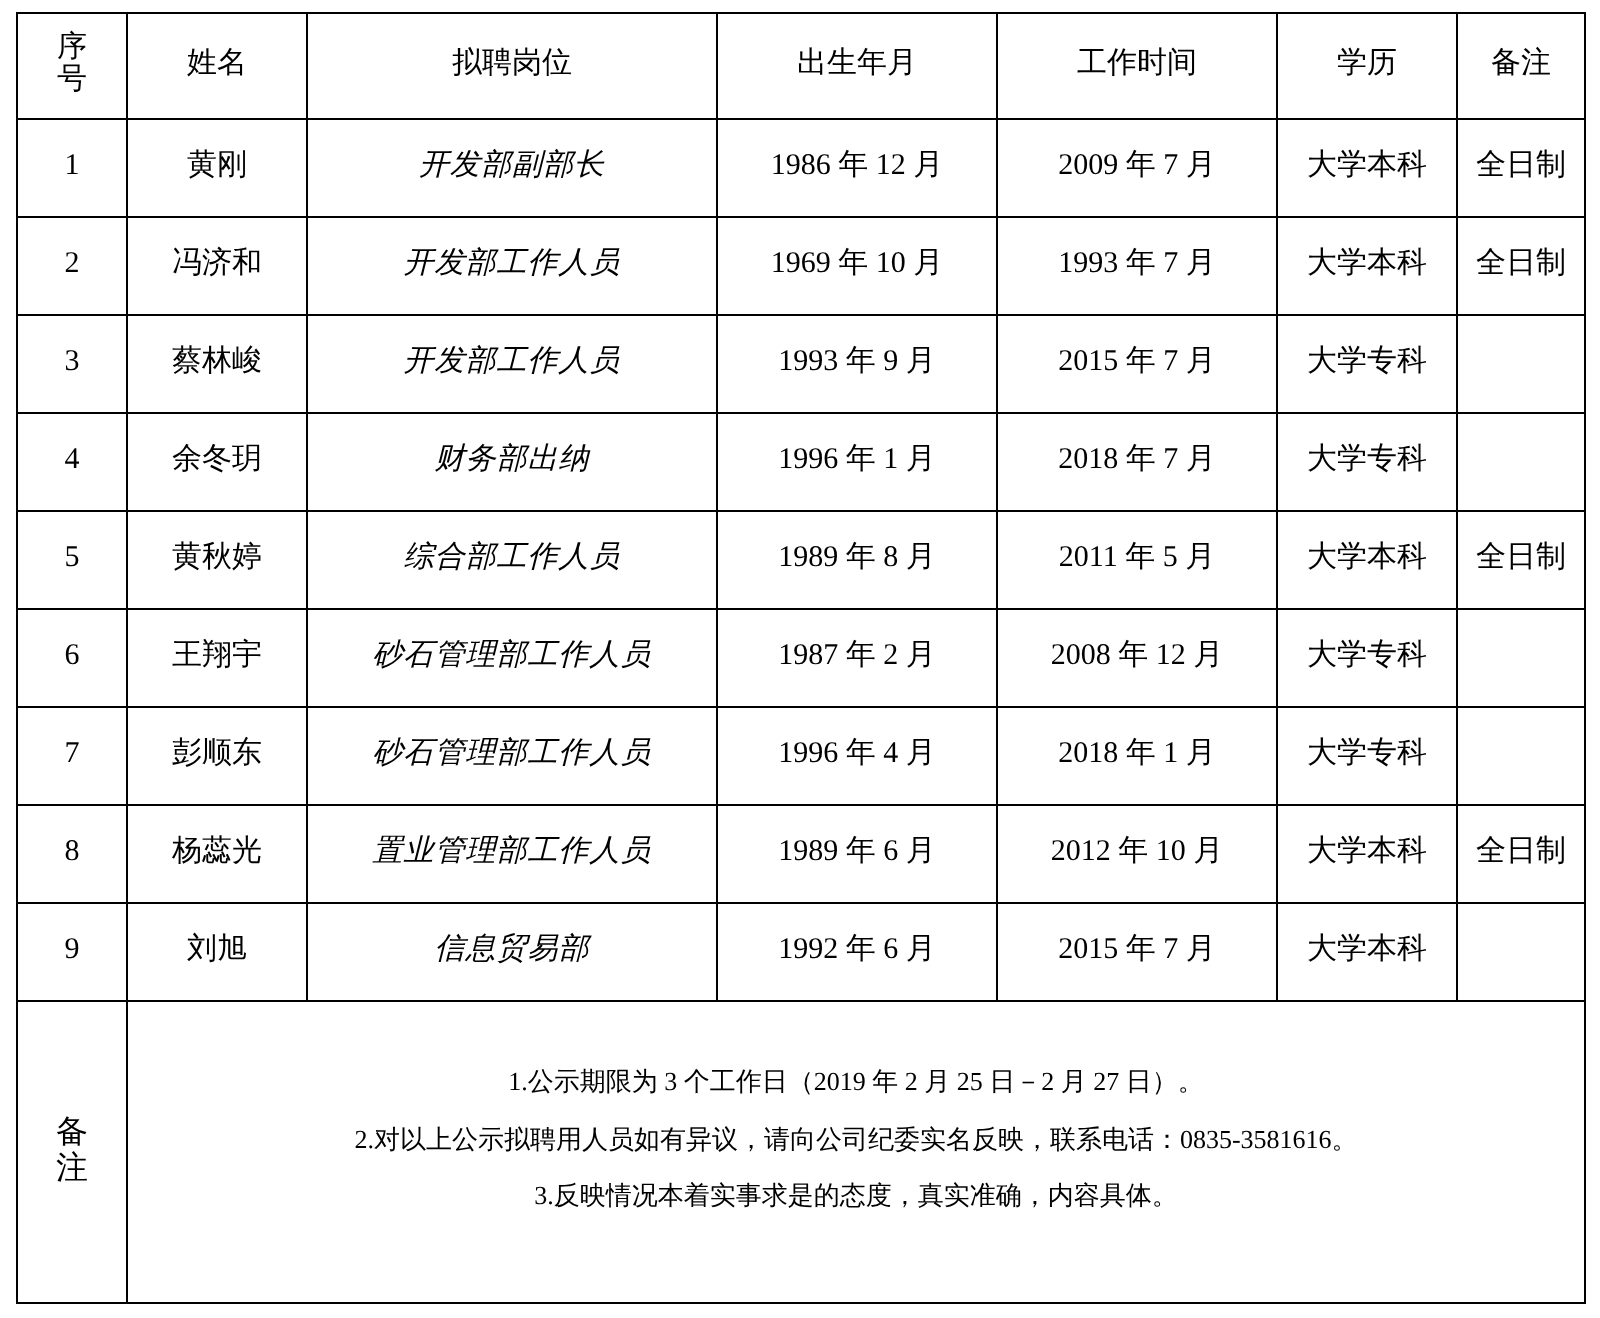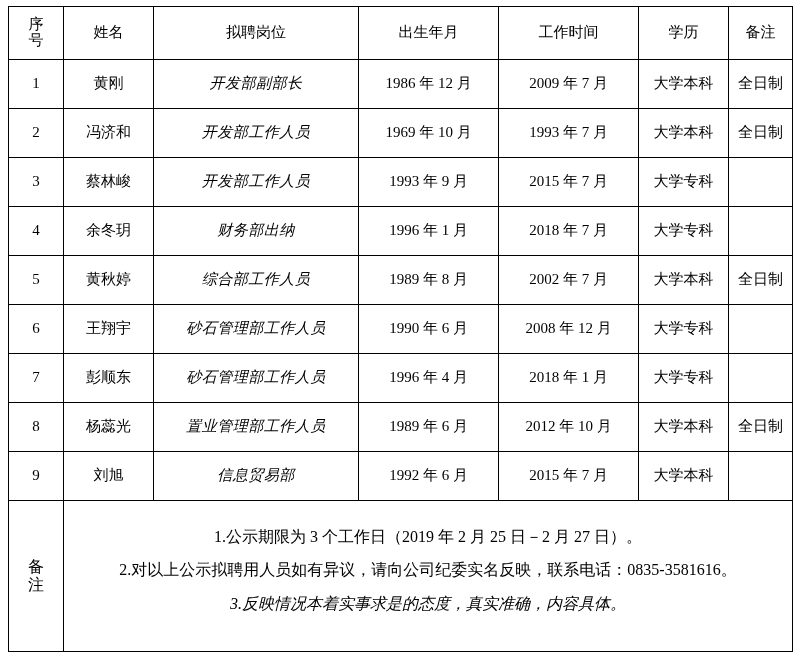--- a/index.html
+++ b/index.html
@@ -76,25 +76,25 @@
     justify-content: center;
     line-height: 1.1;
     font-size: 16px;
   }
   .remarks-body {
     text-align: left;
     padding: 10px 14px 10px 16px;
   }
   .remarks-body p {
     margin: 0 0 8px 0;
-    font-size: 16px;
+    font-size: 13px;
     line-height: 1.6;
     white-space: nowrap;
   }
-  .remarks-body p:last-child { margin-bottom: 12px; font-style: italic; }
+  .remarks-body p:last-child { margin-bottom: 12px; }
 </style>
 </head>
 <body>
 
 <div class="sheet">
   <table class="roster">
     <colgroup>
       <col class="c-idx">
         <col class="c-name">
         <col class="c-post">
@@ -154,29 +154,29 @@
         <td class="birth">1996 年 1 月</td>
         <td class="work">2018 年 7 月</td>
         <td class="edu">大学专科</td>
         <td class="note"></td>
       </tr>
       <tr>
         <td class="idx">5</td>
         <td class="name">黄秋婷</td>
         <td class="post">综合部工作人员</td>
         <td class="birth">1989 年 8 月</td>
-        <td class="work">2002 年 7 月</td>
+        <td class="work">2011 年 5 月</td>
         <td class="edu">大学本科</td>
         <td class="note">全日制</td>
       </tr>
       <tr>
         <td class="idx">6</td>
         <td class="name">王翔宇</td>
         <td class="post">砂石管理部工作人员</td>
-        <td class="birth">1990 年 6 月</td>
+        <td class="birth">1987 年 2 月</td>
         <td class="work">2008 年 12 月</td>
         <td class="edu">大学专科</td>
         <td class="note"></td>
       </tr>
       <tr>
         <td class="idx">7</td>
         <td class="name">彭顺东</td>
         <td class="post">砂石管理部工作人员</td>
         <td class="birth">1996 年 4 月</td>
         <td class="work">2018 年 1 月</td>

